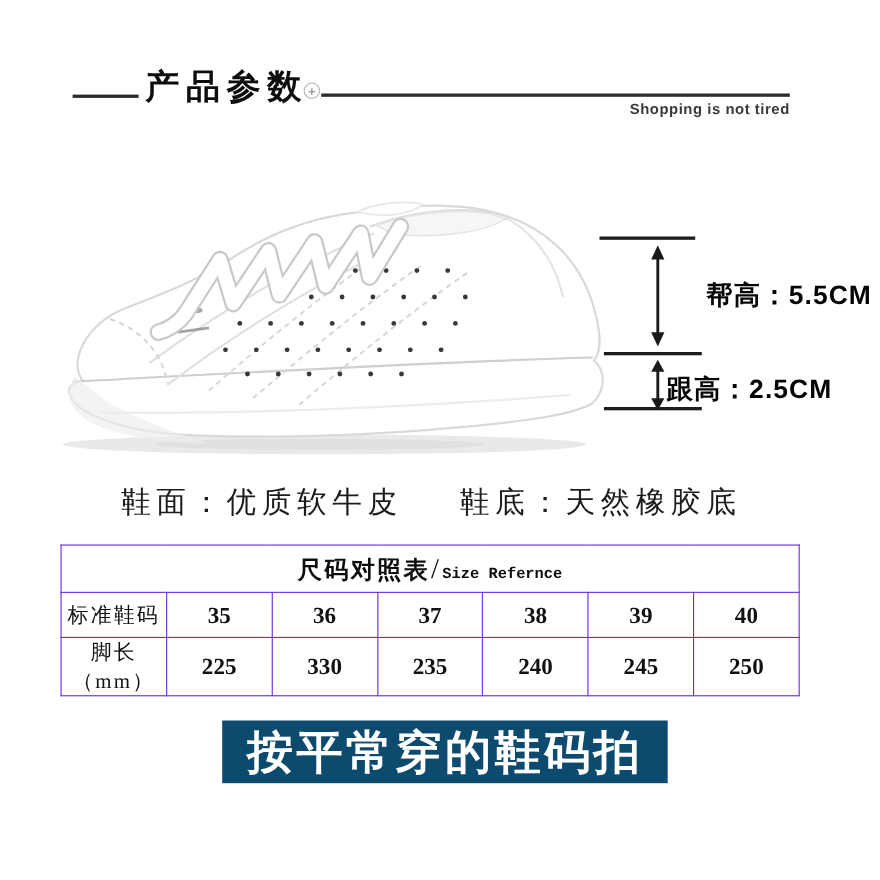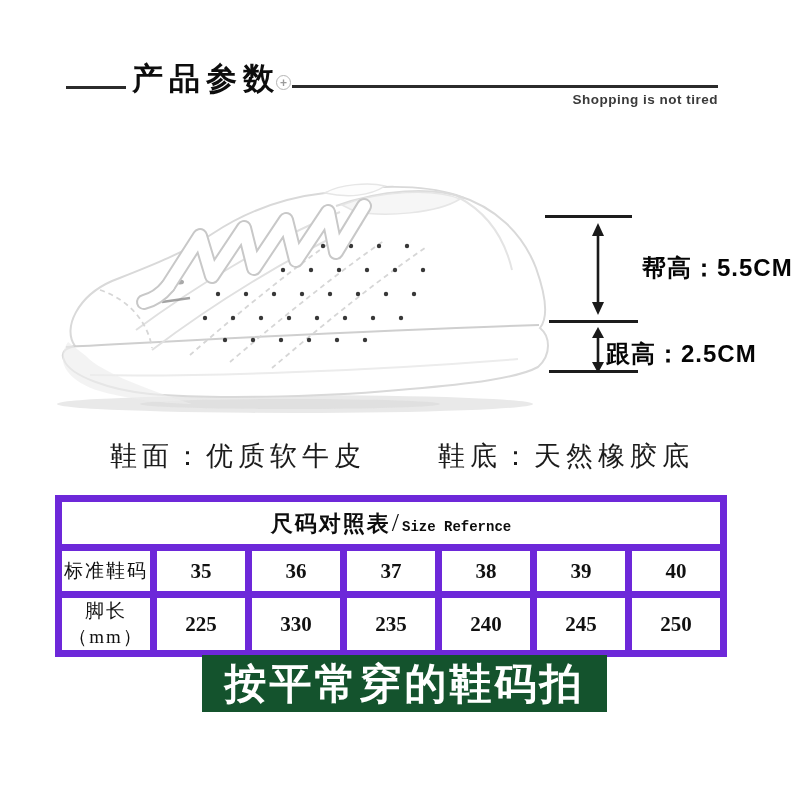--- a/index.html
+++ b/index.html
@@ -33,37 +33,37 @@
   .marrow-2{left:589px;top:327px;}
   .mlabel{position:absolute;font-size:24px;font-weight:800;color:#050505;white-space:nowrap;
           letter-spacing:1px;}
   .mlabel-1{left:642px;top:252px;}
   .mlabel-2{left:606px;top:338px;}
 
   
   .material{position:absolute;font-family:"Liberation Serif","DejaVu Serif",serif;
             font-size:27px;color:#1c1c1c;letter-spacing:5px;white-space:nowrap;}
   .material-upper{left:110px;top:438px;}
-  .material-sole{left:418px;top:438px;margin-left:20px;}
+  .material-sole{left:418px;top:438px;}
 
   
   .size-table{position:absolute;left:55px;top:495px;width:672px;border-collapse:collapse;
               table-layout:fixed;font-family:"Liberation Serif","DejaVu Serif",serif;}
-  .size-table td{border:7px solid #6d28d9;text-align:center;vertical-align:middle;
+  .size-table td{border:1px solid #6d28d9;text-align:center;vertical-align:middle;
                  background:#ffffff;padding:0;}
   .size-table .cell-title{height:42px;font-size:22px;font-weight:700;letter-spacing:2px;color:#0d0d0d;}
   .size-table .cell-title .slash{font-size:26px;font-weight:400;padding:0 1px;}
   .size-table .cell-title .en{font-family:"Liberation Mono","DejaVu Sans Mono",monospace;
                               font-size:14px;font-weight:700;letter-spacing:0px;}
   .size-table .cell-label{height:40px;font-size:19px;letter-spacing:2px;color:#111;margin-left:12px;}
   .size-table .cell-value{height:40px;font-size:21px;font-weight:600;color:#111;}
   .size-table .row-foot td{height:38px;}
 
   
-  .banner{position:absolute;left:202px;top:655px;width:405px;height:57px;background:#14532d;
+  .banner{position:absolute;left:202px;top:655px;width:405px;height:57px;background:#0c4a6e;
           display:flex;align-items:center;justify-content:center;}
   .banner-text{color:#ffffff;font-size:42px;font-weight:800;letter-spacing:3px;white-space:nowrap;}
 </style>
 </head>
 <body>
 
 <div class="canvas">
 
   <div class="hline hline-left"></div>
   <div class="title-cn">产品参数</div>

